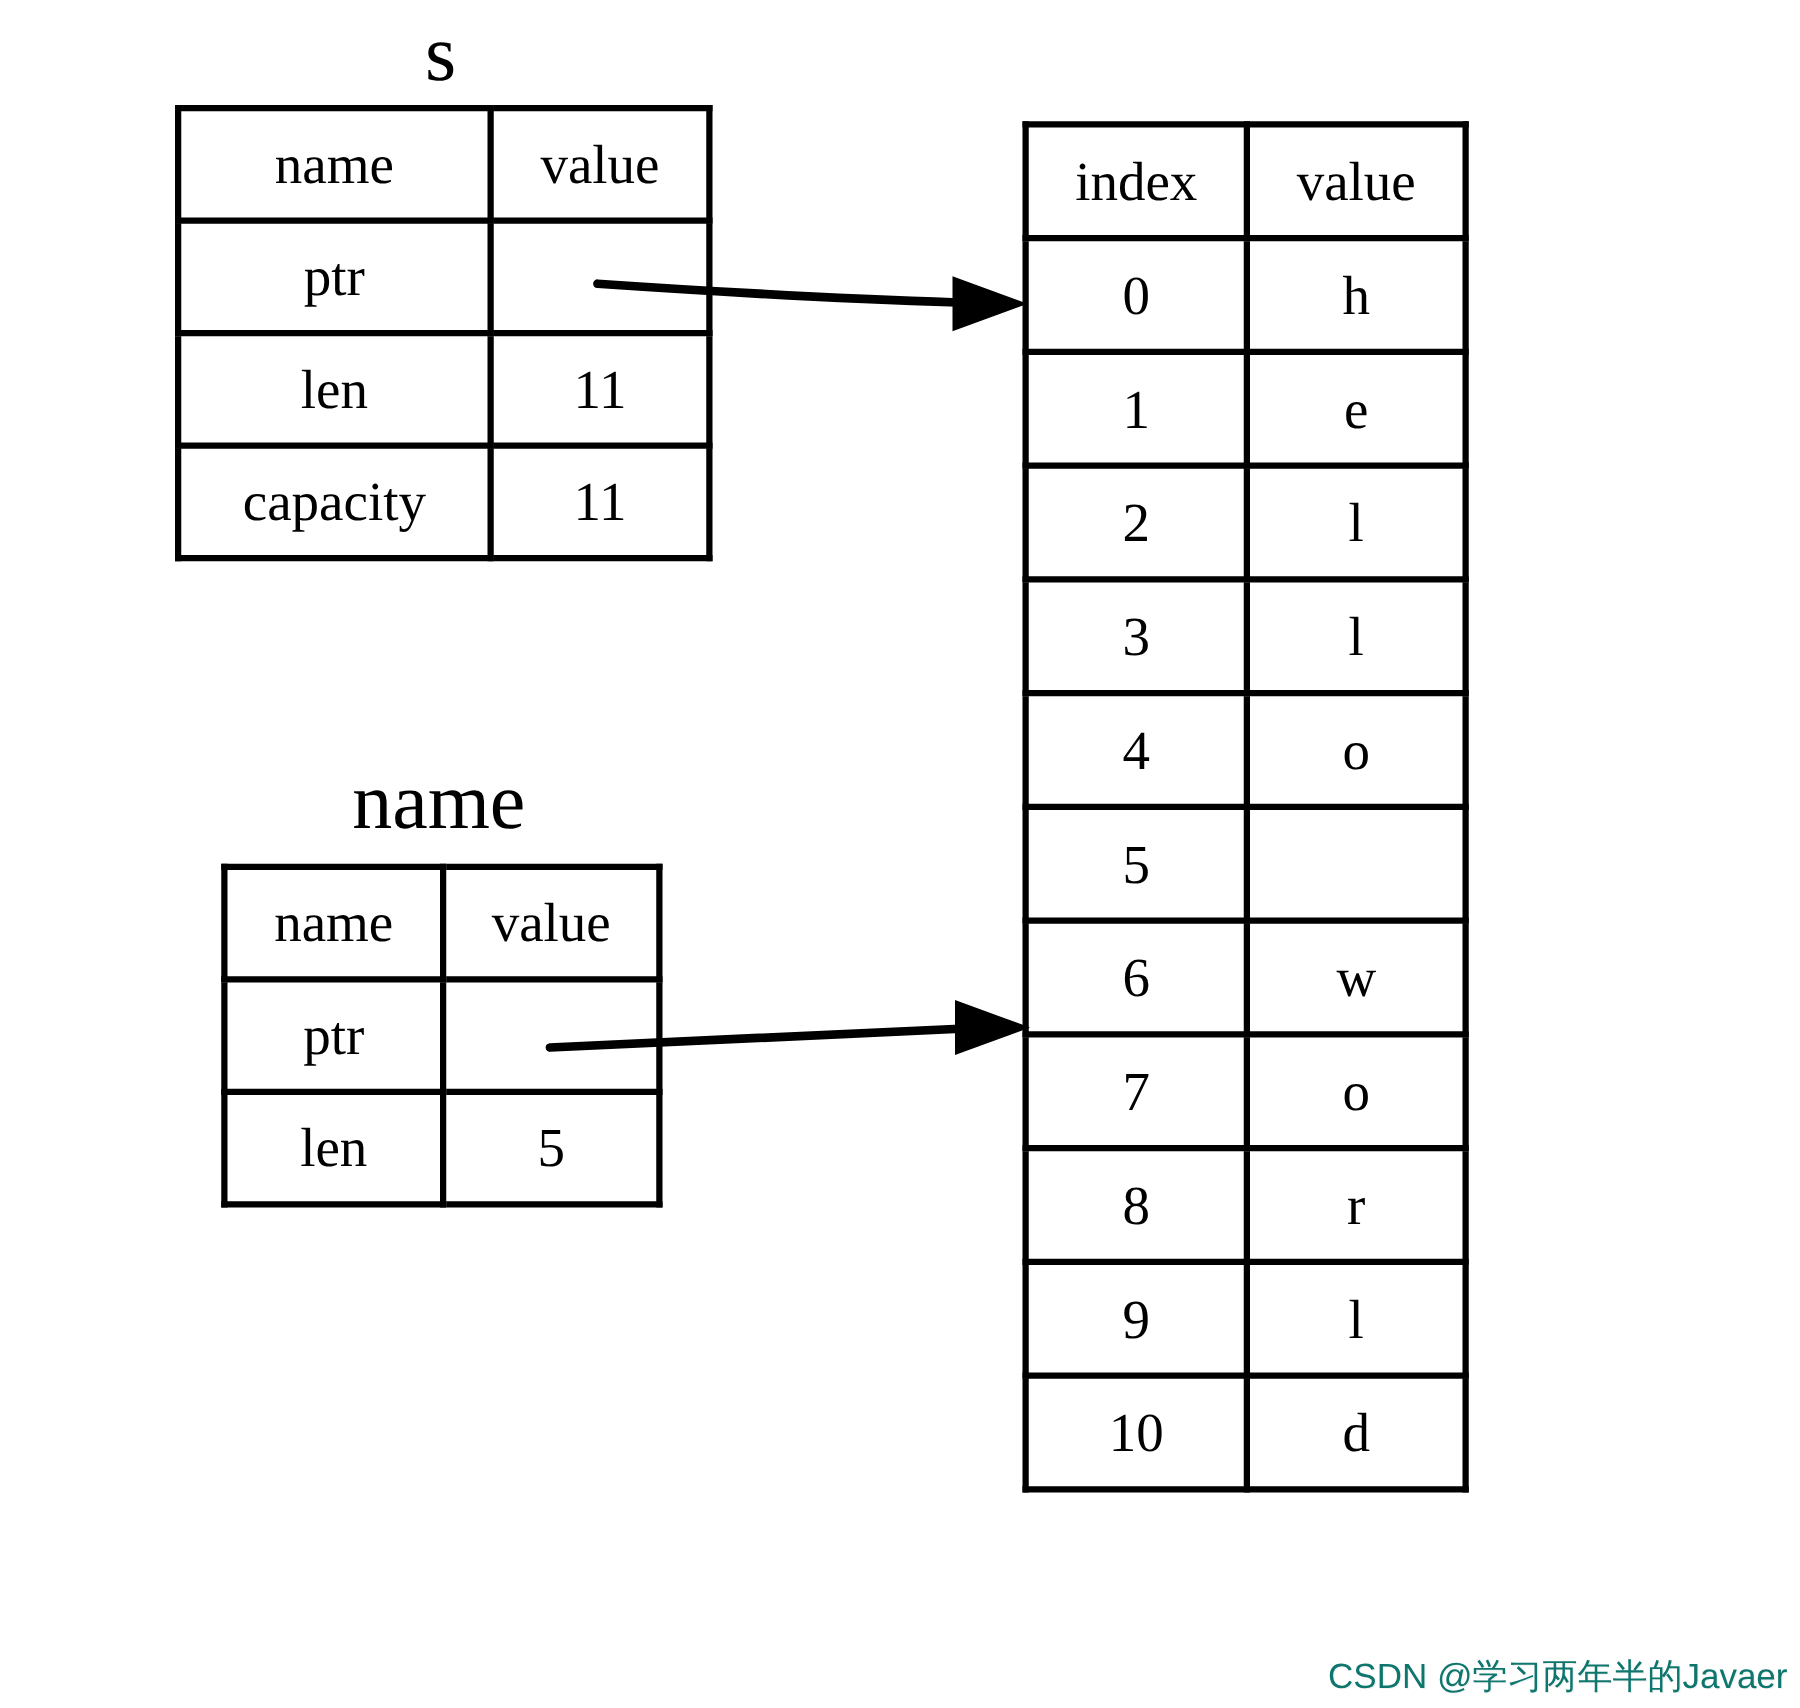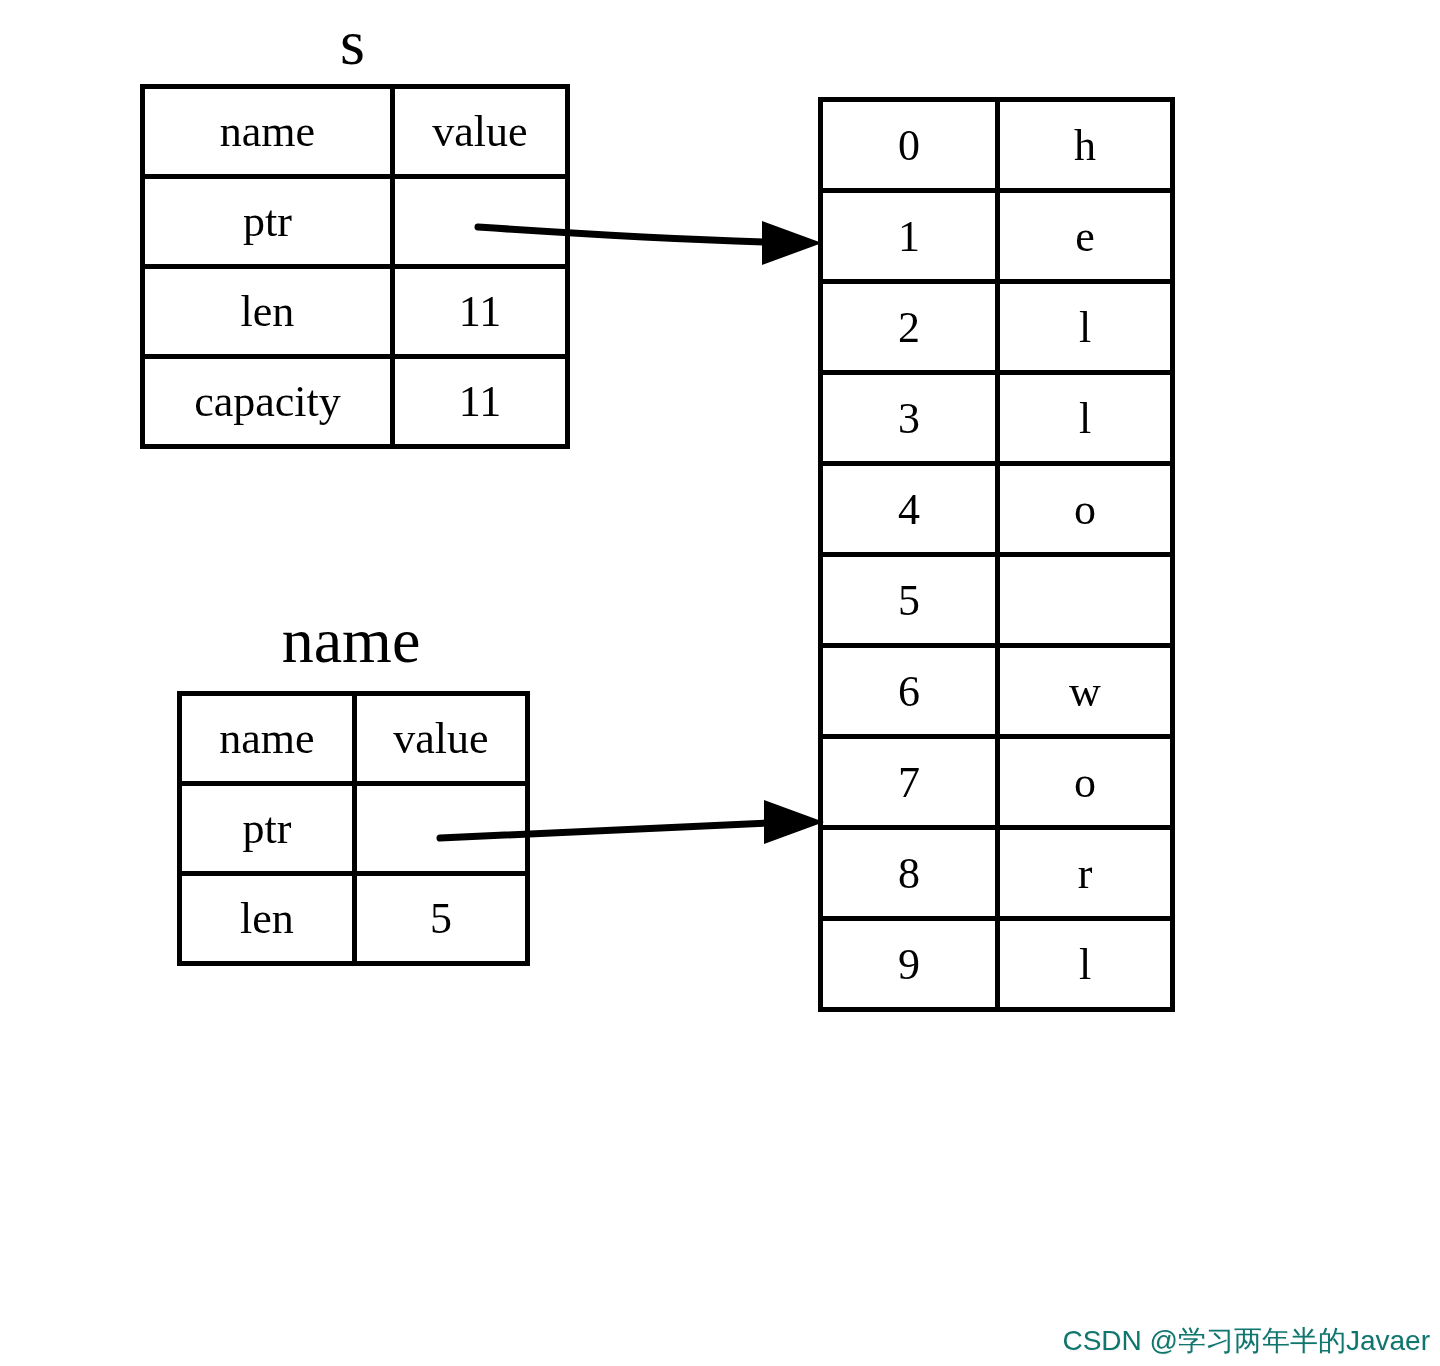--- a/index.html
+++ b/index.html
@@ -118,20 +118,24 @@
   </tbody>
 </table>
 
 <table class="mem-table" id="heap-table">
   <colgroup>
       <col style="width:177px">
       <col style="width:175px">
     </colgroup>
   <tbody>
     <tr>
+      <td>index</td>
+      <td>value</td>
+    </tr>
+    <tr>
       <td>0</td>
       <td>h</td>
     </tr>
     <tr>
       <td>1</td>
       <td>e</td>
     </tr>
     <tr>
       <td>2</td>
       <td>l</td>
@@ -157,20 +161,24 @@
       <td>o</td>
     </tr>
     <tr>
       <td>8</td>
       <td>r</td>
     </tr>
     <tr>
       <td>9</td>
       <td>l</td>
     </tr>
+    <tr>
+      <td>10</td>
+      <td>d</td>
+    </tr>
   </tbody>
 </table>
 
 <svg class="arrow-overlay" width="1440" height="1366" viewBox="0 0 1440 1366" xmlns="http://www.w3.org/2000/svg">
   <g>
     <path d="M 478 227 Q 640 238 766 242" stroke="#000000" stroke-width="7" fill="none" stroke-linecap="round"></path>
     <polygon points="822,243 762,221 762,265" fill="#000000"></polygon>
   </g>
   <g>
     <path d="M 440 838 Q 600 831 768 823" stroke="#000000" stroke-width="7" fill="none" stroke-linecap="round"></path>

